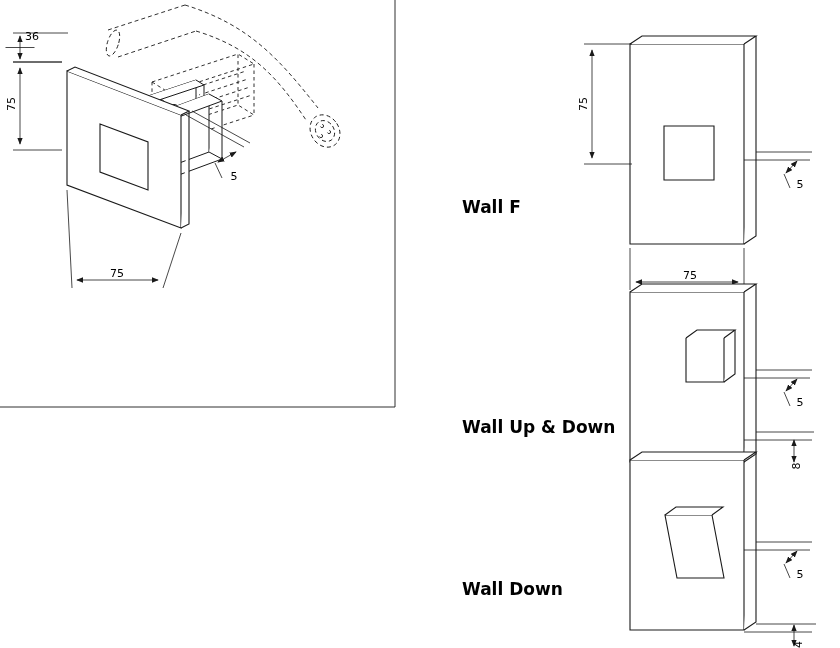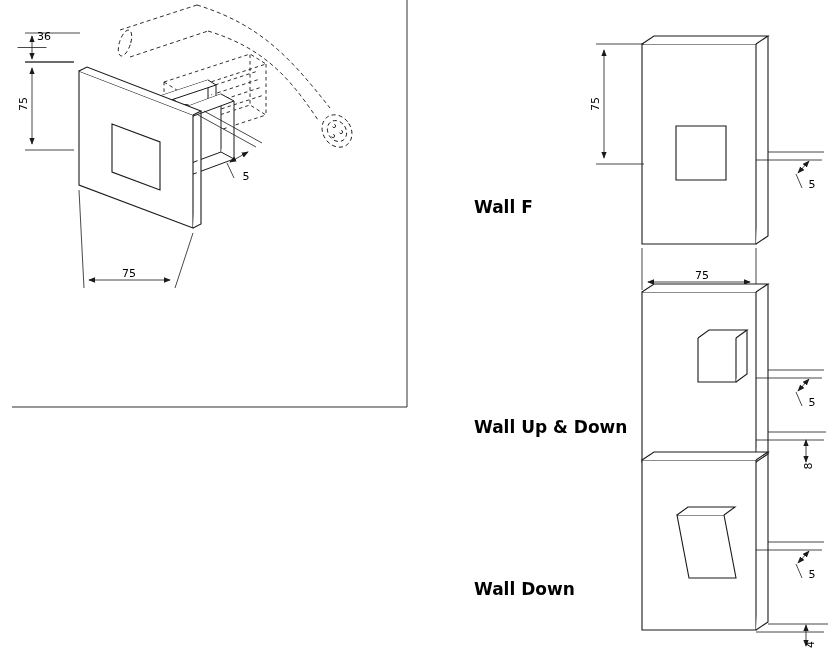--- a/index.html
+++ b/index.html
@@ -3,21 +3,21 @@
 <meta charset="utf-8">
 <style>
   html,body{margin:0;padding:0;}
   body{
     width:840px;height:648px;
     background:#ffffff;
     font-family:"DejaVu Sans", sans-serif;
     overflow:hidden;
     position:relative;
   }
-  #stage{position:absolute;left:0;top:0;width:684px;height:648px;padding-left:12px;}
+  #stage{position:absolute;left:0;top:0;width:684px;height:648px;}
   svg{display:block;}
   .lbl{
     font-family:"DejaVu Sans", sans-serif;
     font-weight:bold;
     font-size:17px;
     fill:#000;
   }
   .dim{
     font-family:"DejaVu Sans", sans-serif;
     font-size:11px;

